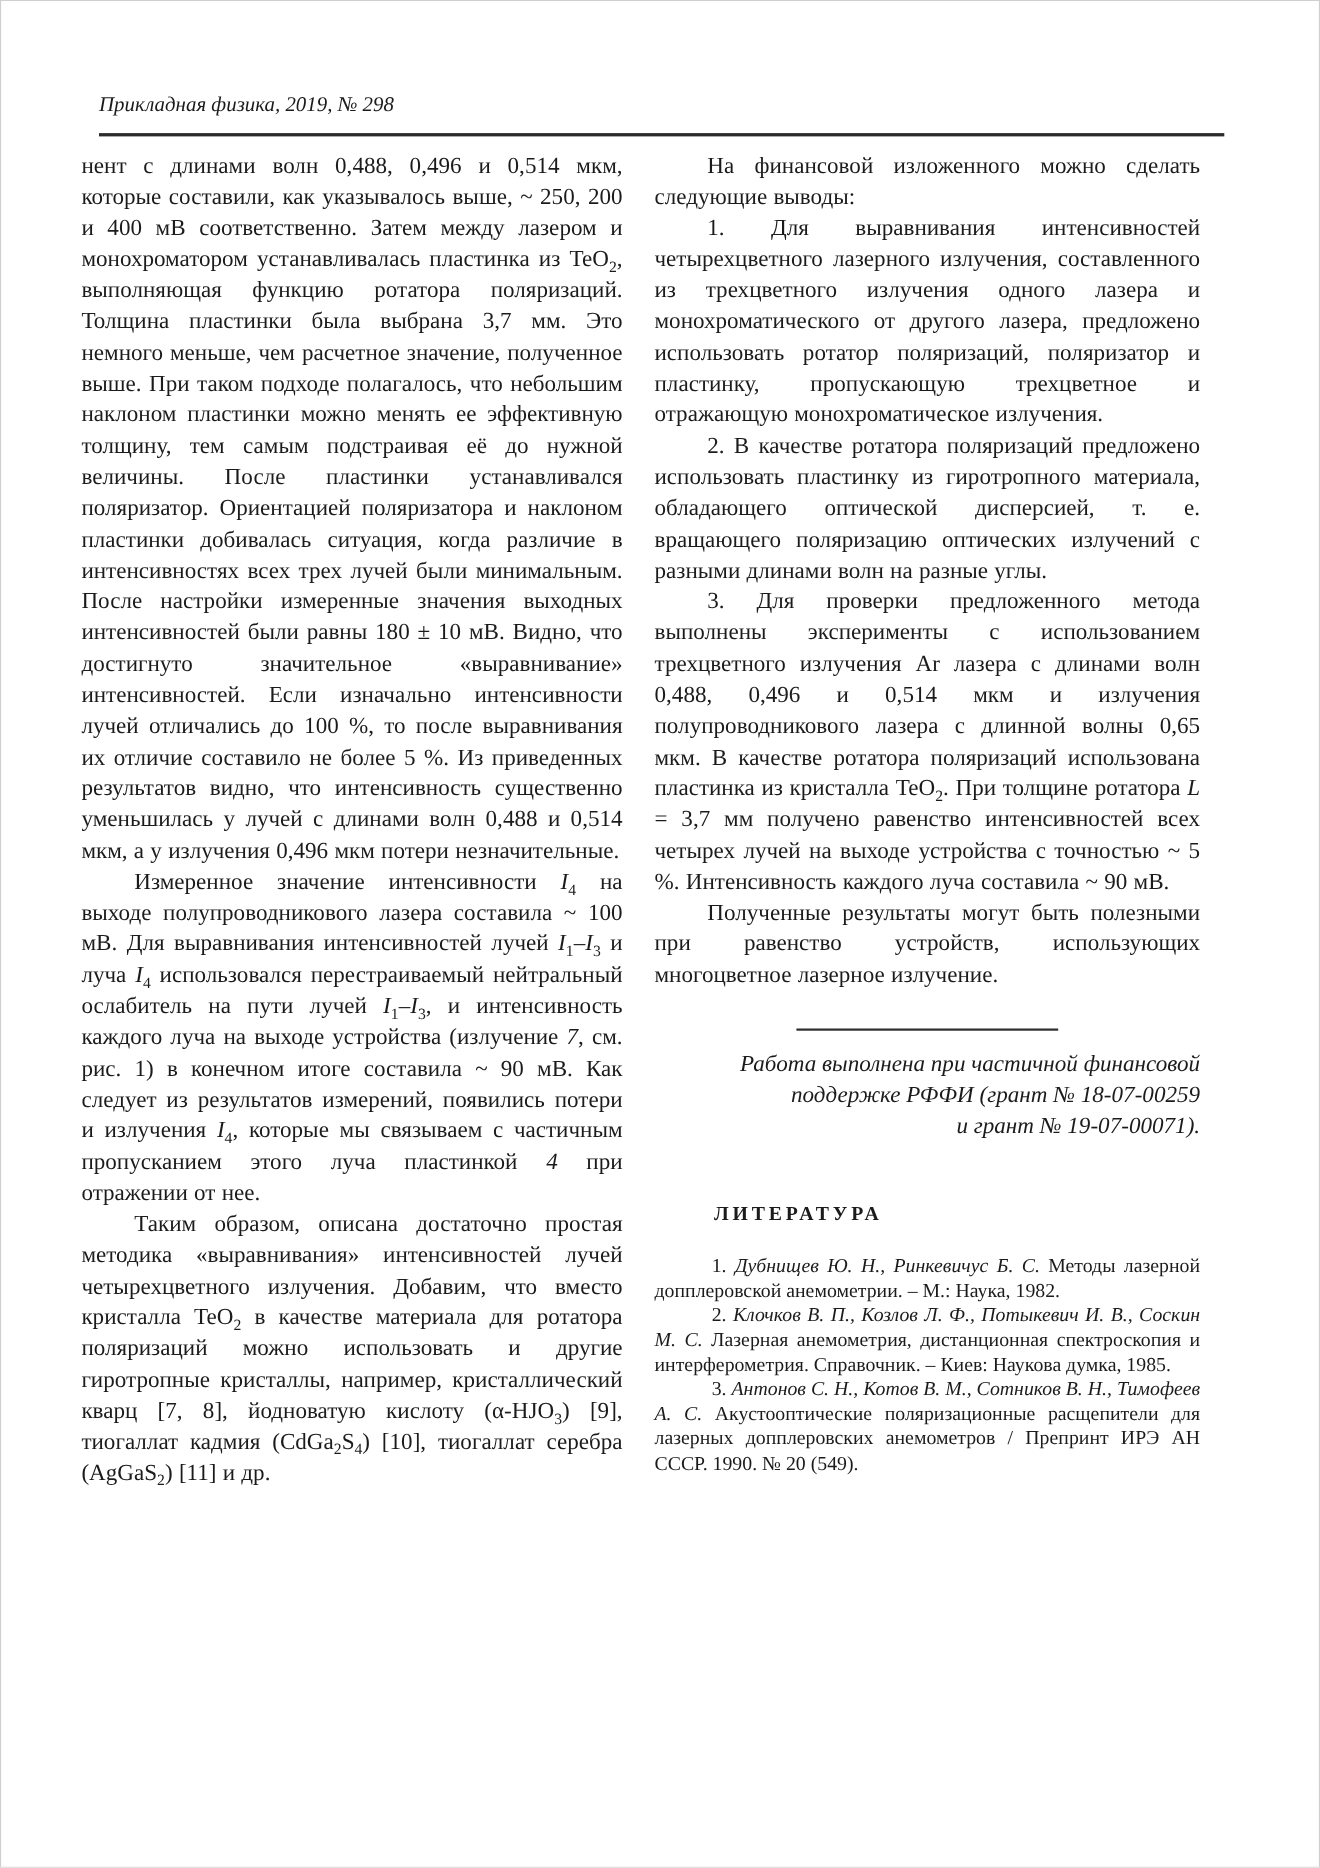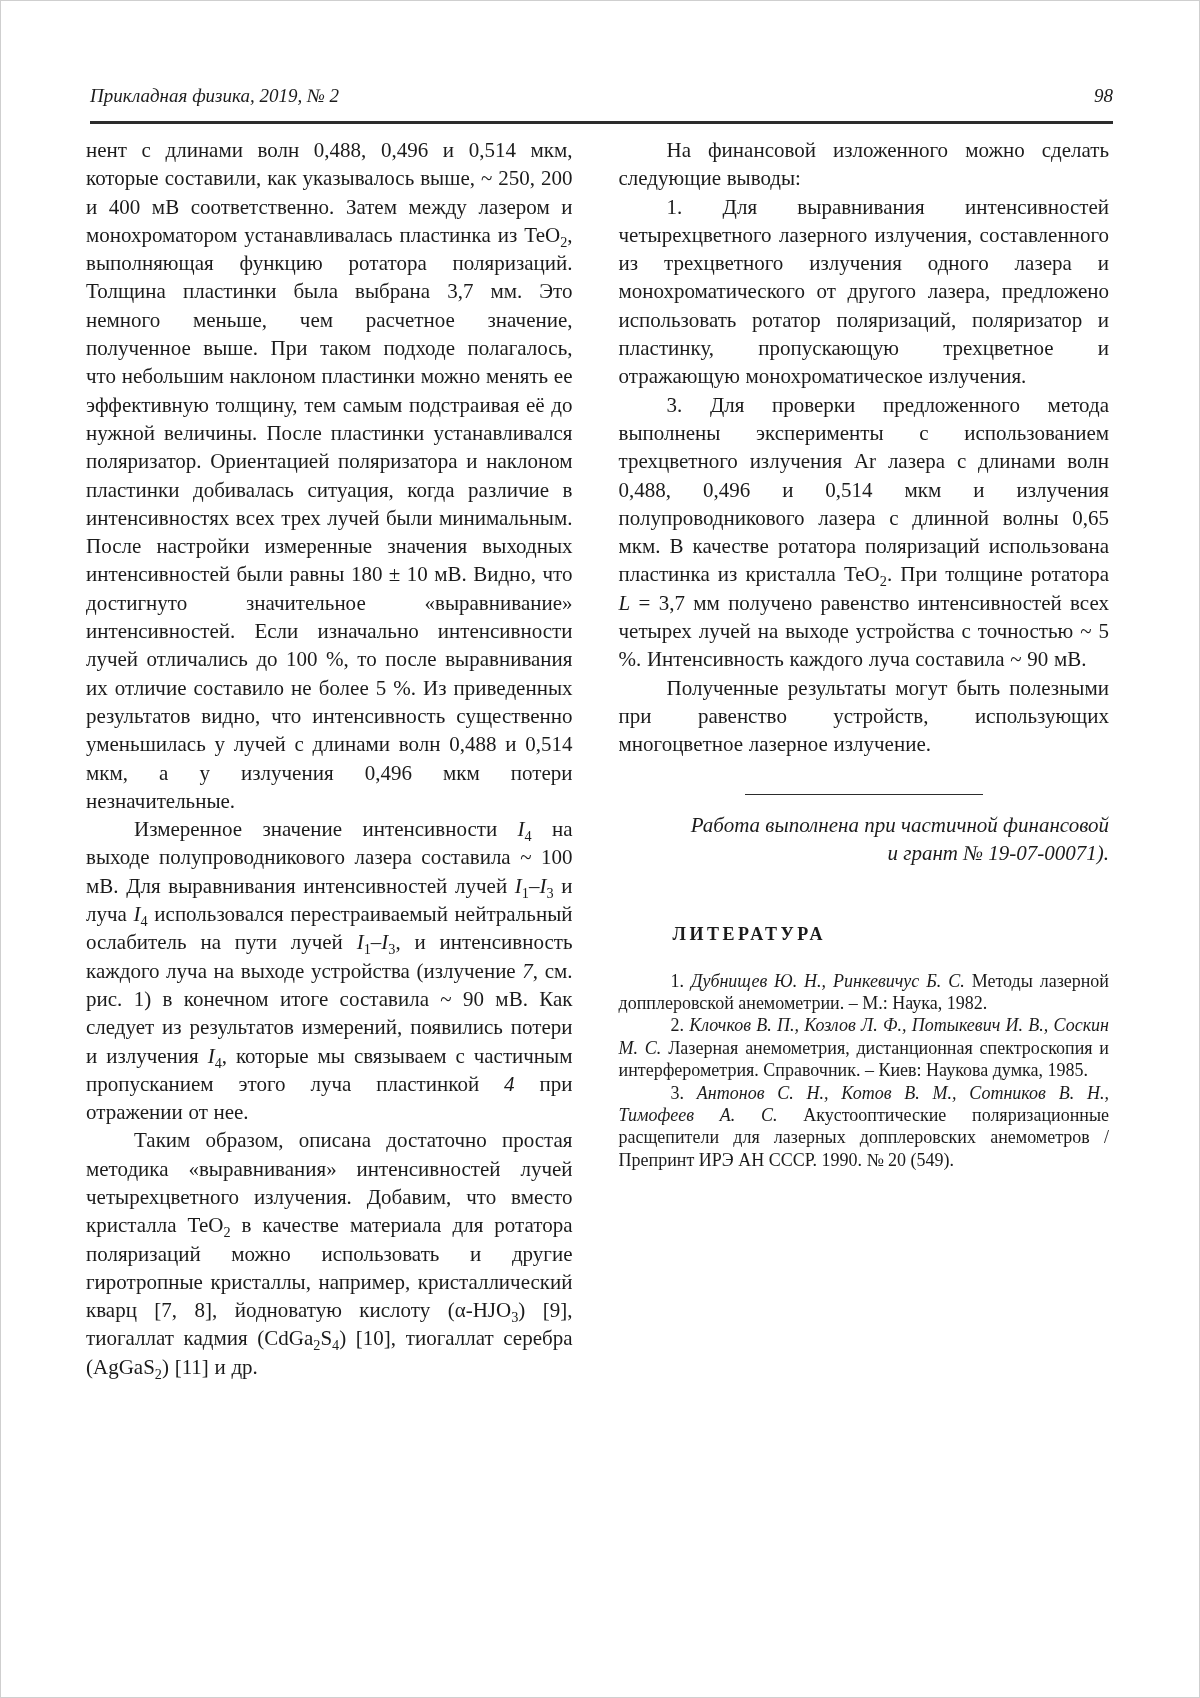--- a/index.html
+++ b/index.html
@@ -9,32 +9,32 @@
     height: 1698px;
     background: #ffffff;
     box-shadow: inset 0 0 0 1px #cfcfcf;
     font-family: "Liberation Serif", "DejaVu Serif", serif;
     color: #1b1b1b;
     overflow: hidden;
   }
   .running-head {
     position: absolute;
     top: 84px; left: 90px; width: 1023px;
-    display: flex; justify-content: space-between; align-items: baseline;
+    display: flex; justify-content: flex-start; align-items: baseline;
     font-style: italic; font-size: 19px; line-height: 24px;
   }
   .head-rule {
     position: absolute;
     top: 121px; left: 90px; width: 1023px; height: 2.5px;
     background: #2c2c2c;
   }
   .columns {
     position: absolute;
-    top: 136px; left: 86px; width: 1023px;
-    display: flex; gap: 46px;
+    top: 136px; left: 74px; width: 1023px;
+    display: flex; gap: 29px;
   }
   .col { hyphens: auto; -webkit-hyphens: auto; }
   .col.left  { width: 492px; }
   .col.right { width: 496px; }
   p.body {
     margin: 0;
     font-size: 21px; line-height: 28.3px;
     text-align: justify;
     text-indent: 48px;
     word-spacing: 0.02em;
@@ -85,27 +85,29 @@
     <div class="col left">
       <p class="body noindent">нент с длинами волн 0,488, 0,496 и 0,514 мкм, которые составили, как указывалось выше, ~ 250, 200 и 400 мВ соответственно. Затем между лазером и монохроматором устанавливалась пластинка из TeO<sub>2</sub>, выполняющая функцию ротатора поляризаций. Толщина пластинки была выбрана 3,7 мм. Это немного меньше, чем расчетное значение, полученное выше. При таком подходе полагалось, что небольшим наклоном пластинки можно менять ее эффективную толщину, тем самым подстраивая её до нужной величины. После пластинки устанавливался поляризатор. Ориентацией поляризатора и наклоном пластинки добивалась ситуация, когда различие в интенсивностях всех трех лучей были минимальным. После настройки измеренные значения выходных интенсивностей были равны 180 ± 10 мВ. Видно, что достигнуто значительное «выравнивание» интенсивностей. Если изначально интенсивности лучей отличались до 100 %, то после выравнивания их отличие составило не более 5 %. Из приведенных результатов видно, что интенсивность существенно уменьшилась у лучей с длинами волн 0,488 и 0,514 мкм, а у излучения 0,496 мкм потери незначительные.</p>
       <p class="body">Измеренное значение интенсивности <i>I</i><sub>4</sub> на выходе полупроводникового лазера составила ~ 100 мВ. Для выравнивания интенсивностей лучей <i>I</i><sub>1</sub>–<i>I</i><sub>3</sub> и луча <i>I</i><sub>4</sub> использовался перестраиваемый нейтральный ослабитель на пути лучей <i>I</i><sub>1</sub>–<i>I</i><sub>3</sub>, и интенсивность каждого луча на выходе устройства (излучение <i>7</i>, см. рис. 1) в конечном итоге составила ~ 90 мВ. Как следует из результатов измерений, появились потери и излучения <i>I</i><sub>4</sub>, которые мы связываем с частичным пропусканием этого луча пластинкой <i>4</i> при отражении от нее.</p>
       <p class="body">Таким образом, описана достаточно простая методика «выравнивания» интенсивностей лучей четырехцветного излучения. Добавим, что вместо кристалла TeO<sub>2</sub> в качестве материала для ротатора поляризаций можно использовать и другие гиротропные кристаллы, например, кристаллический кварц [7, 8], йодноватую кислоту (α-HJO<sub>3</sub>) [9], тиогаллат кадмия (CdGa<sub>2</sub>S<sub>4</sub>) [10], тиогаллат серебра (AgGaS<sub>2</sub>) [11] и др.</p>
     </div>
 
     <div class="col right">
 
       <p class="body">На финансовой изложенного можно сделать следующие выводы:</p>
       <p class="body">1. Для выравнивания интенсивностей четырехцветного лазерного излучения, составленного из трехцветного излучения одного лазера и монохроматического от другого лазера, предложено использовать ротатор поляризаций, поляризатор и пластинку, пропускающую трехцветное и отражающую монохроматическое излучения.</p>
+      <p class="body">2. В качестве ротатора поляризаций предложено использовать пластинку из гиротропного материала, обладающего оптической дисперсией, т. е. вращающего поляризацию оптических излучений с разными длинами волн на разные углы.</p>
       <p class="body">3. Для проверки предложенного метода выполнены эксперименты с использованием трехцветного излучения Ar лазера с длинами волн 0,488, 0,496 и 0,514 мкм и излучения полупроводникового лазера с длинной волны 0,65 мкм. В качестве ротатора поляризаций использована пластинка из кристалла TeO<sub>2</sub>. При толщине ротатора <i>L</i> = 3,7 мм получено равенство интенсивностей всех четырех лучей на выходе устройства с точностью ~ 5 %. Интенсивность каждого луча составила ~ 90 мВ.</p>
       <p class="body">Полученные результаты могут быть полезными при равенство устройств, использующих многоцветное лазерное излучение.</p>
 
       <div class="funding-rule"></div>
 
       <div class="funding-note">
         <div>Работа выполнена при частичной финансовой</div>
+        <div>поддержке РФФИ (грант № 18-07-00259</div>
         <div>и грант № 19-07-00071).</div>
       </div>
 
       <div class="literature-heading">ЛИТЕРАТУРА</div>
 
       <p class="ref">1. <i>Дубнищев Ю. Н., Ринкевичус Б. С.</i> Методы лазерной допплеровской анемометрии. – М.: Наука, 1982.</p>
       <p class="ref">2. <i>Клочков В. П., Козлов Л. Ф., Потыкевич И. В., Соскин М. С.</i> Лазерная анемометрия, дистанционная спектроскопия и интерферометрия. Справочник. – Киев: Наукова думка, 1985.</p>
       <p class="ref">3. <i>Антонов С. Н., Котов В. М., Сотников В. Н., Тимофеев А. С.</i> Акустооптические поляризационные расщепители для лазерных допплеровских анемометров / Препринт ИРЭ АН СССР. 1990. № 20 (549).</p>
     </div>
 

